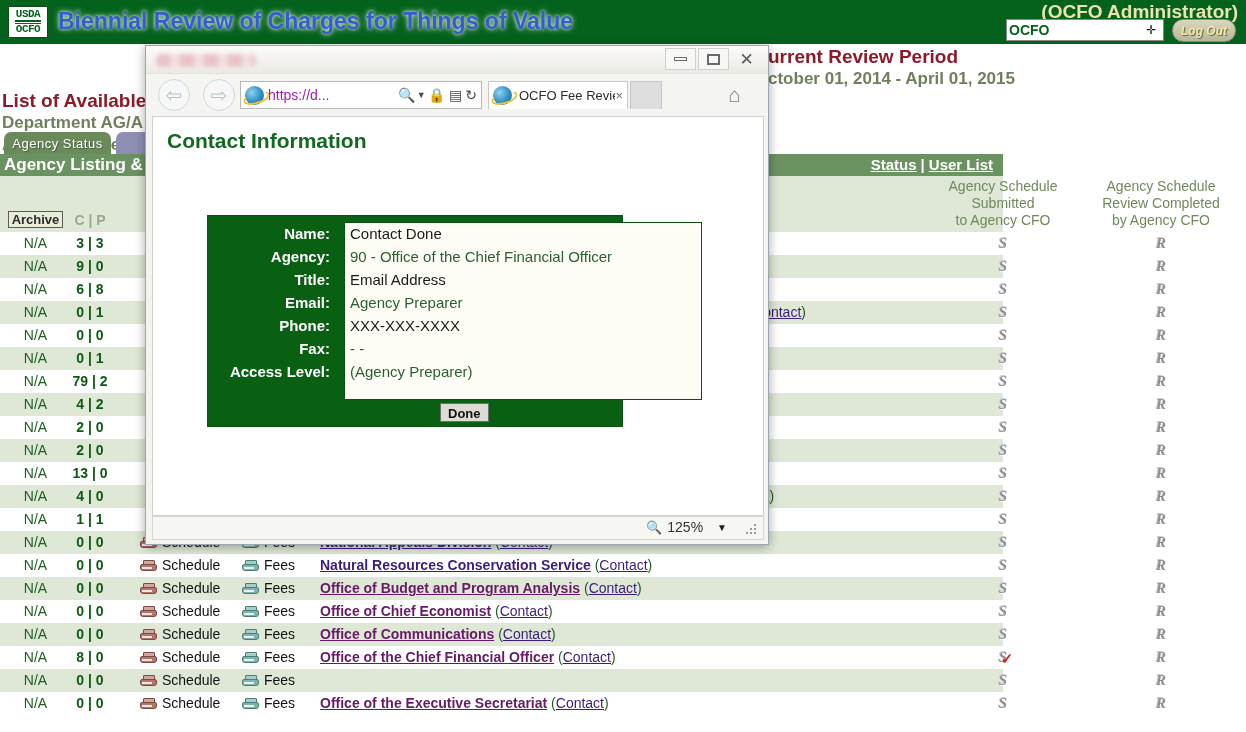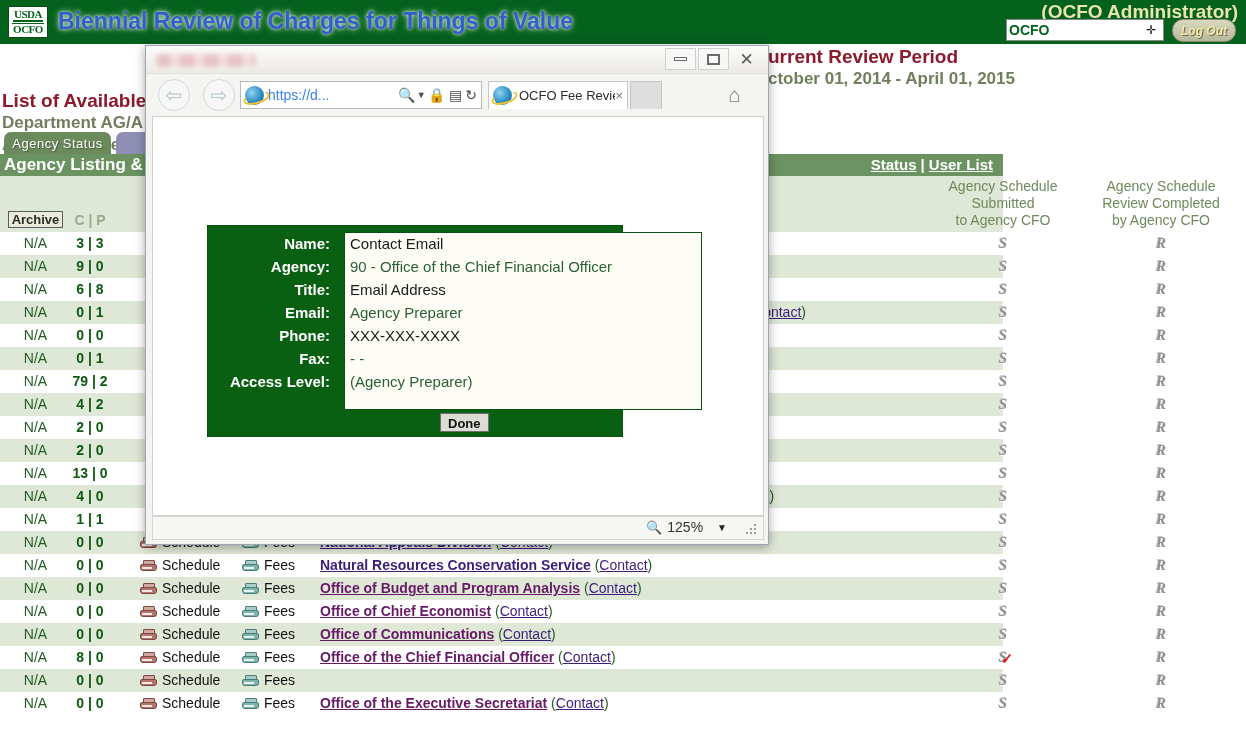--- a/index.html
+++ b/index.html
@@ -17,21 +17,21 @@
     position: absolute; top: 0; left: 0; width: 1246px; height: 44px;
     background: #04621c;
   }
   .banner-logo {
     position: absolute; left: 8px; top: 6px; width: 40px; height: 32px;
     background: #ffffff; border: 1px solid #0a4a14;
     display: flex; flex-direction: column; align-items: center; justify-content: center;
     line-height: 1;
   }
   .banner-logo .l1, .banner-logo .l2 {
-    font-family: Liberation Serif, serif;
+    font-family: Liberation Mono, monospace;
     font-weight: bold; font-size: 11px; color: #04621c;
     letter-spacing: -0.5px;
     border-bottom: 2px solid #04621c;
     padding: 0 1px;
     text-align: right;
   }
   .banner-logo .l2 { border-bottom: none; border-top: 1px solid #04621c; margin-top: 1px;}
   .banner-title {
     position: absolute; left: 58px; top: 8px;
     font-size: 23px; font-weight: bold; color: #2f5fcf;
@@ -243,21 +243,21 @@
     width: 19px; height: 19px; border-radius: 50%;
     background: radial-gradient(circle at 35% 35%, #8fd2f0 0%, #2f8fc4 55%, #1464a0 100%);
     position: relative; flex: 0 0 auto; margin-right: 4px;
   }
   .ie-logo::after {
     content: ""; position: absolute; left: -2px; top: 6px; width: 23px; height: 8px;
     border: 2px solid #f2c12e; border-radius: 50%; border-top-color: transparent;
     transform: rotate(-16deg);
   }
   .addr-text {
-    font-size: 14px; color: #3b82f6; white-space: nowrap; flex: 1 1 auto;
+    font-size: 14px; color: #a21caf; white-space: nowrap; flex: 1 1 auto;
     overflow: hidden;
   }
   .addr-icon { font-size: 14px; color: #4a4a4a; margin-left: 3px; }
   .addr-icon.caret { font-size: 9px; margin-left: 1px; }
 
   .tabstrip { position: absolute; left: 342px; top: 7px; width: 184px; height: 28px; }
   .ie-tab {
     position: absolute; left: 0; top: 0; width: 140px; height: 28px;
     background: #ffffff; border: 1px solid #c6c6c6; border-bottom: none;
     display: flex; align-items: center; padding: 0 4px;
@@ -277,21 +277,21 @@
 
   .popup-content {
     position: absolute; left: 6px; top: 70px; width: 612px; height: 400px;
     background: #ffffff; border: 1px solid #cfcfcf;
   }
   .ci-title {
     position: absolute; left: 14px; top: 12px;
     font-size: 21px; font-weight: bold; color: #11681f;
   }
   .ci-box {
-    position: absolute; left: 54px; top: 108px; width: 416px; height: 212px;
+    position: absolute; left: 54px; top: 98px; width: 416px; height: 212px;
     background: #0a6012; border: 1px solid #0a5010;
   }
   .ci-inner {
     position: absolute; left: 136px; top: 6px; width: 358px; height: 178px;
     background: #fdfdf6; border: 1px solid #0a5010;
   }
   .ci-labels { position: absolute; left: 0; top: 6px; width: 130px; }
   .ci-label {
     text-align: right; padding-right: 8px;
     font-size: 15px; font-weight: bold; color: #ffffff; height: 23px; line-height: 23px;
@@ -580,34 +580,35 @@
           <span class="t-label">OCFO Fee Review - ...</span>
           <span class="t-close">×</span>
         </div>
         <div class="newtab"></div>
       </div>
 
       <div class="homebtn">⌂</div>
     </div>
 
     <div class="popup-content">
+      <div class="ci-title">Contact Information</div>
 
       <div class="ci-box">
         <div class="ci-inner"></div>
         <div class="ci-labels" id="ci-labels-host">
             <div class="ci-label">Name:</div>
             <div class="ci-label">Agency:</div>
             <div class="ci-label">Title:</div>
             <div class="ci-label">Email:</div>
             <div class="ci-label">Phone:</div>
             <div class="ci-label">Fax:</div>
             <div class="ci-label">Access Level:</div>
           </div>
         <div class="ci-values" id="ci-values-host">
-            <div class="ci-value">Contact Email</div>
+            <div class="ci-value">Contact Done</div>
             <div class="ci-value greenish">90 - Office of the Chief Financial Officer</div>
             <div class="ci-value">Email Address</div>
             <div class="ci-value greenish">Agency Preparer</div>
             <div class="ci-value">XXX-XXX-XXXX</div>
             <div class="ci-value greenish">- -</div>
             <div class="ci-value greenish">(Agency Preparer)</div>
           </div>
         <div class="done-btn">Done</div>
       </div>
     </div>

